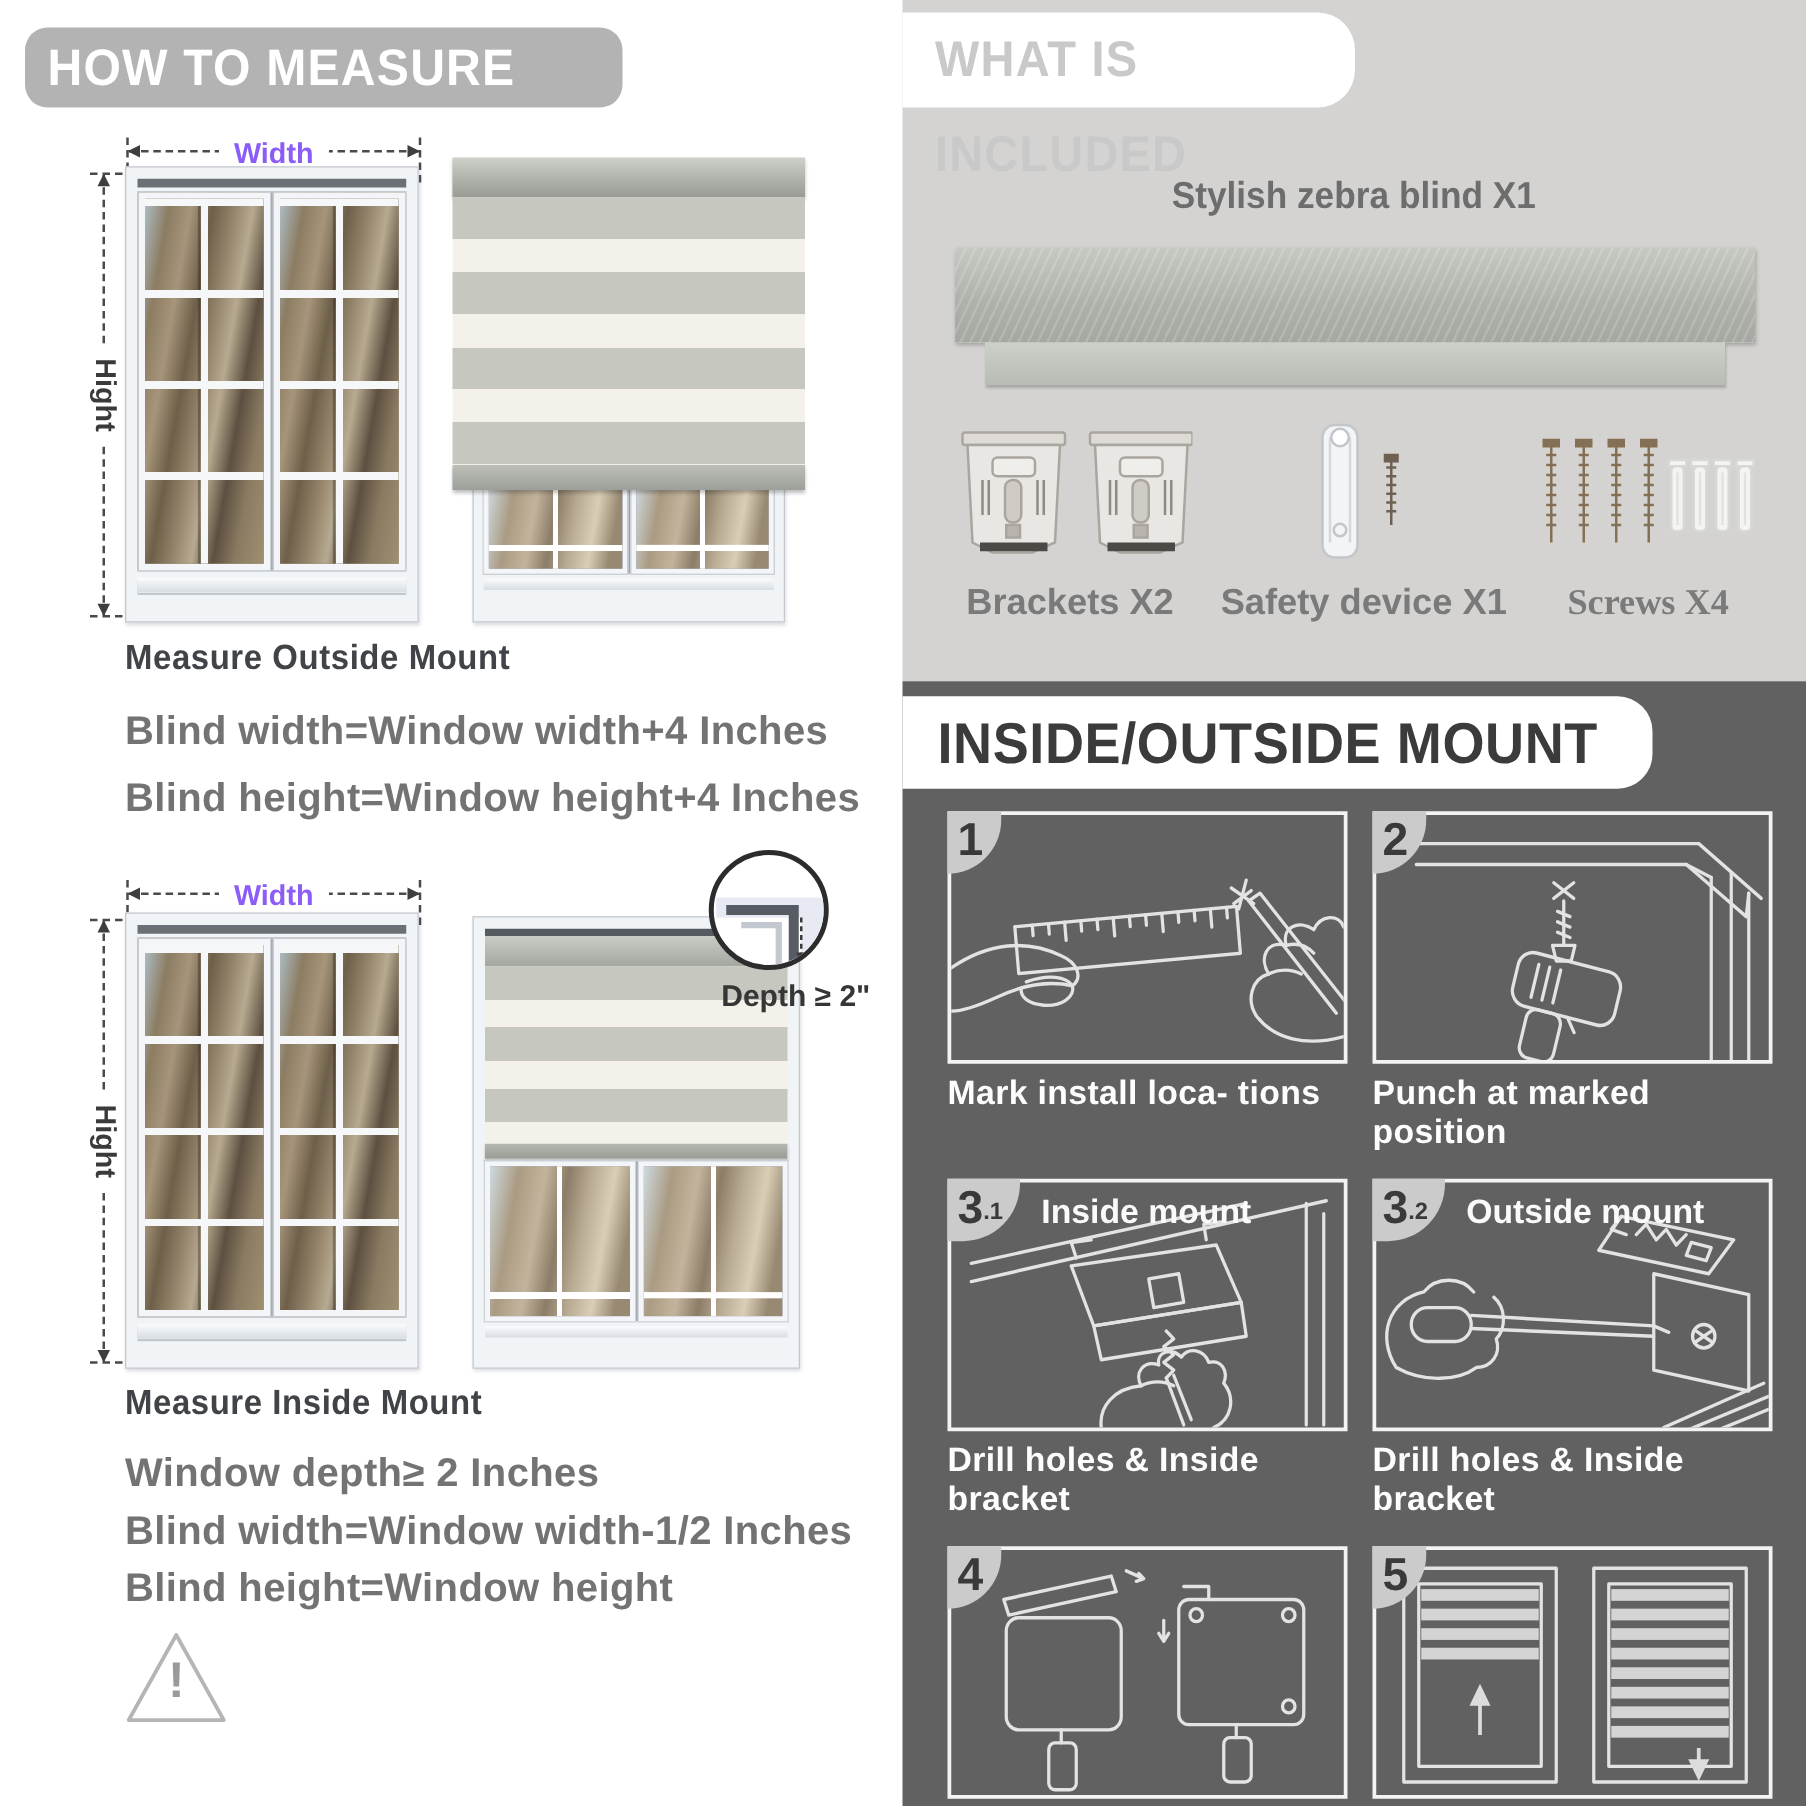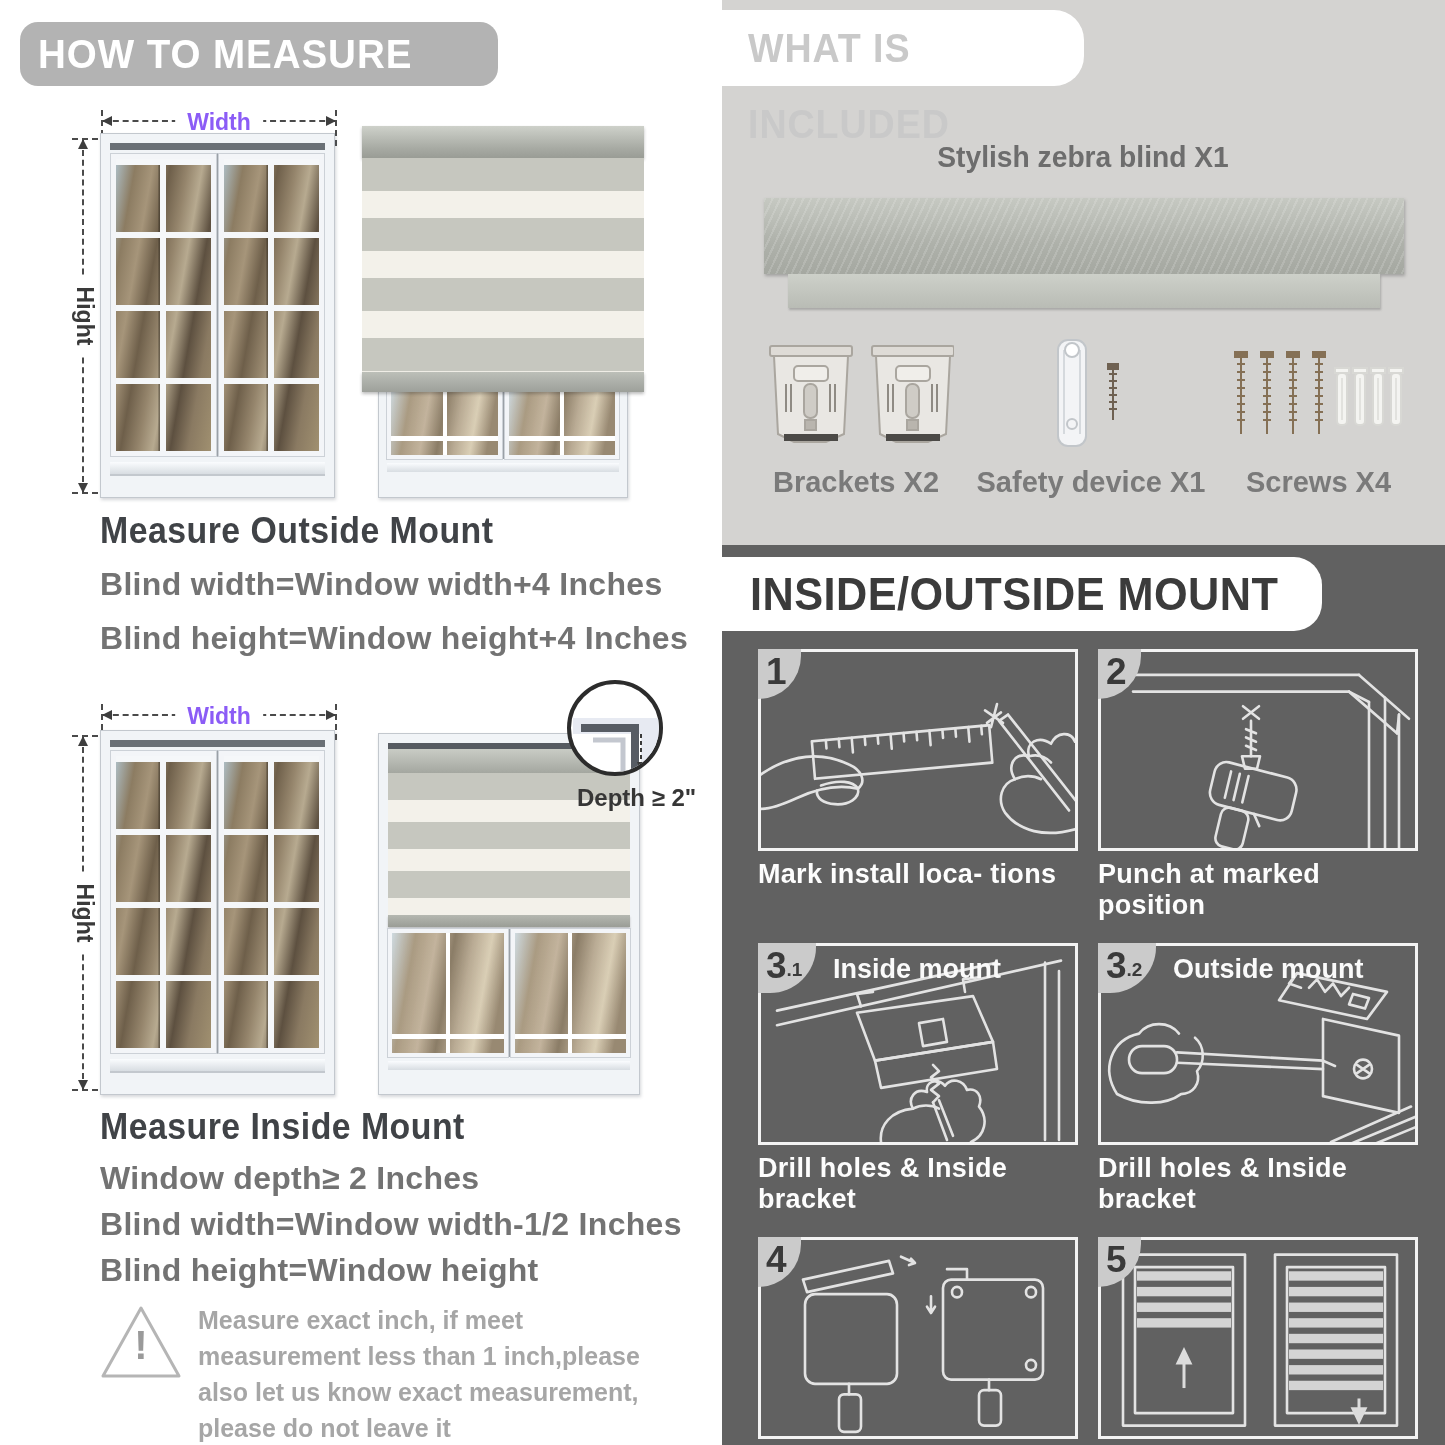--- a/index.html
+++ b/index.html
@@ -82,21 +82,21 @@
   .stripes-b{height:142px;background:repeating-linear-gradient(180deg,#c6c7bf 0 27px,#f3f1ea 27px 49px);}
   .brail-b{height:12px;background:linear-gradient(180deg,#b5b8b1,#9a9d96);box-shadow:0 2px 2px rgba(40,40,40,.25);}
   .lower-b{display:flex;gap:3px;background:#9aa0a6;height:128px;margin-top:2px;}
   .sill-b{height:9px;background:linear-gradient(#fafcfe,#d8dde2);margin-top:4px;}
 
   
   .zoomc{position:absolute;width:96px;height:96px;border-radius:50%;border:4px solid #2c2c2c;
          background:#fff;overflow:hidden;box-sizing:border-box;}
   .depth-lab{position:absolute;font-weight:bold;font-size:24px;color:#363636;}
 
-  .h2-dark{position:absolute;font-weight:bold;font-size:36px;color:#404347;letter-spacing:.5px;}
+  .h2-dark{position:absolute;font-weight:bold;font-size:28px;color:#404347;letter-spacing:.5px;}
   .line-gray{position:absolute;font-weight:bold;font-size:32px;color:#737373;letter-spacing:.3px;}
 
   .warn{position:absolute;display:flex;align-items:flex-start;}
   .warn .txt{margin-left:14px;width:452px;font-weight:bold;font-size:25px;line-height:36px;color:#a6a6a6;}
   .warn .tri{position:relative;width:86px;height:80px;flex:none;}
   .warn .mark{position:absolute;left:50%;top:54%;transform:translate(-50%,-50%);
               font-weight:bold;font-size:40px;color:#9a9a9a;}
 
   
   .right-top{position:absolute;left:722px;top:0;width:723px;height:545px;background:#d4d3d1;}
@@ -253,21 +253,20 @@
     <div class="line-gray" style="left:100px;top:1206px;">Blind width=Window width-1/2 Inches</div>
     <div class="line-gray" style="left:100px;top:1252px;">Blind height=Window height</div>
 
     <div class="warn" style="left:98px;top:1302px;">
       <div class="tri">
         <svg viewBox="0 0 86 80" width="86" height="80">
           <path d="M43,6 L81,74 H5 Z" fill="none" stroke="#b5b5b5" stroke-width="3" stroke-linejoin="round"></path>
         </svg>
         <span class="mark">!</span>
       </div>
-      <div class="txt">Measure exact inch, if meet measurement less than 1 inch,please also let us know exact measurement, please do not leave it</div>
     </div>
   </section>
 
   <section class="right-top">
     <div class="bar-incl">
       <span class="cond">WHAT IS INCLUDED</span>
     </div>
     <div class="stylish">
       <span class="cond-c">Stylish zebra blind X1</span>
     </div>
@@ -315,21 +314,21 @@
             <g stroke="#6f6152" stroke-width="2" fill="none">
               <rect x="72" y="28" width="10" height="5" fill="#6f6152"></rect>
               <line x1="77" y1="33" x2="77" y2="84"></line>
               <path d="M73,38 h8 M73,45 h8 M73,52 h8 M73,59 h8 M73,66 h8 M73,73 h8"></path>
             </g>
           </svg>
         </div>
         <div class="ilab">Safety device X1</div>
       </div>
 
-      <div class="item" style="width:225px;">
+      <div class="item" style="width:225px;font-family:Liberation Serif, serif;">
         <div class="gly">
           <svg viewBox="0 0 180 112" width="180" height="112">
             <g stroke="#857055" stroke-width="2" fill="none">
               <g>
                   <rect x="6" y="14" width="12" height="5" fill="#857055"></rect>
                   <line x1="12" y1="19" x2="12" y2="96"></line>
                   <path d="M8,26 h8 M8,34 h8 M8,42 h8 M8,50 h8 M8,58 h8 M8,66 h8 M8,74 h8 M8,82 h8"></path>
                 </g>
               <g transform="translate(26,0)">
                   <rect x="6" y="14" width="12" height="5" fill="#857055"></rect>

